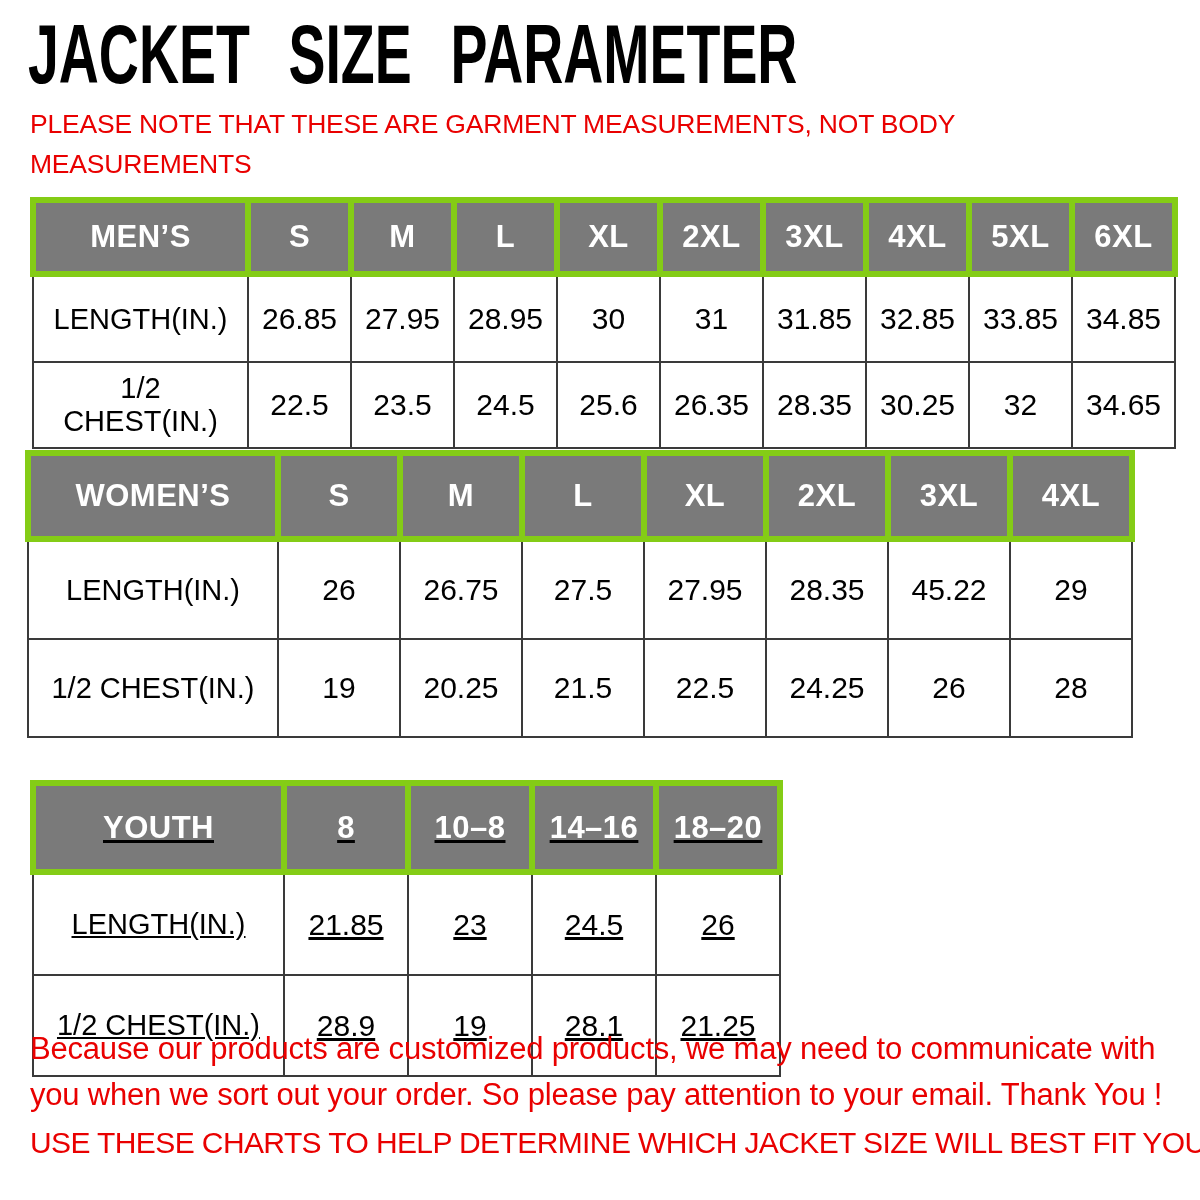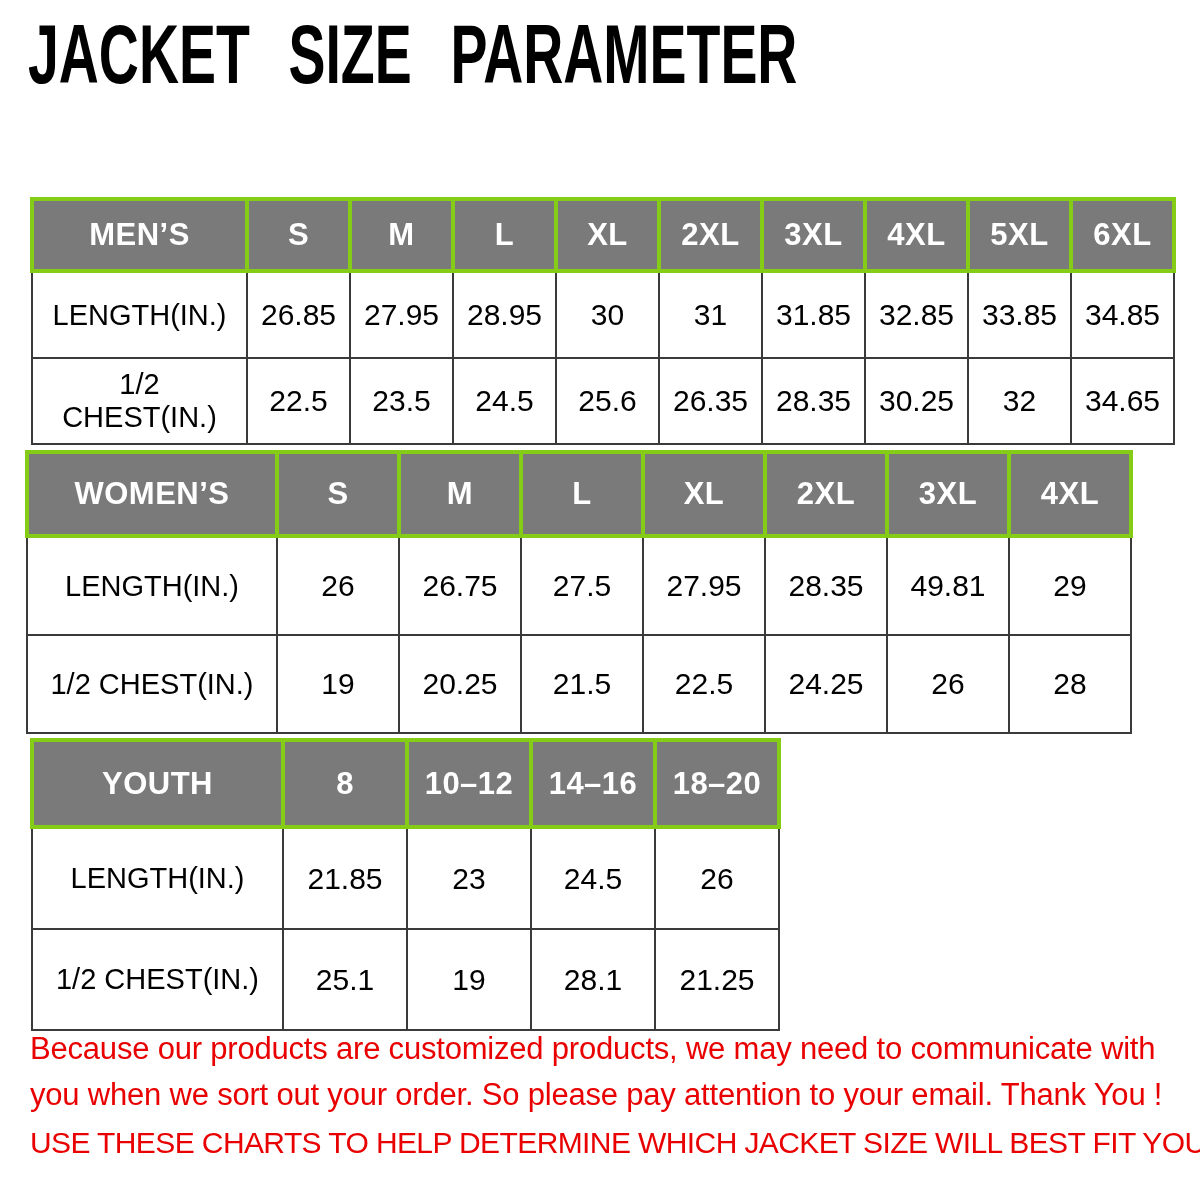--- a/index.html
+++ b/index.html
@@ -26,58 +26,59 @@
     position:absolute;left:30px;top:104px;width:950px;margin:0;
     font-size:26.5px;line-height:1.52;color:var(--red);
     letter-spacing:-0.2px;font-weight:400;
   }
 
   .size-table{
     position:absolute;border-collapse:collapse;table-layout:fixed;background:#fff;
   }
   .size-table th{
     background:var(--header-gray);color:#ffffff;font-weight:bold;
-    border:4px solid #84cc16;text-align:center;padding:0;
+    border:6px solid #84cc16;text-align:center;padding:0;
     font-size:31px;letter-spacing:0.5px;
   }
   .size-table td{
     border:2px solid var(--border);color:var(--ink);
     text-align:center;padding:8px;font-size:30px;
   }
   .size-table td.row-label{font-size:29px;letter-spacing:0;}
 
   .tbl-mens{left:30px;top:197px;width:1142px;}
   .tbl-mens th,.tbl-mens td{height:68px;}
   .tbl-mens col.c-label{width:215px;}
   .tbl-mens col.c-size{width:103px;}
 
   .tbl-womens{left:25px;top:450px;width:1104px;}
   .tbl-womens th,.tbl-womens td{height:80px;}
   .tbl-womens col.c-label{width:250px;}
   .tbl-womens col.c-size{width:122px;}
 
-  .tbl-youth{left:30px;top:738px;width:747px;}
+  .tbl-youth{left:30px;top:780px;width:747px;text-decoration:underline;}
   .tbl-youth th,.tbl-youth td{height:83px;}
   .tbl-youth col.c-label{width:251px;}
   .tbl-youth col.c-size{width:124px;}
 
   .footer-para{
     position:absolute;left:30px;top:1026px;width:1172px;margin:0;
     font-size:31px;line-height:1.48;color:var(--red);letter-spacing:-0.2px;
   }
   .footer-caps{
     position:absolute;left:30px;top:1126px;margin:0;
     font-size:30px;color:var(--red);letter-spacing:-0.6px;white-space:nowrap;
   }
 </style>
 </head>
 <body>
 
 <div class="page">
   <h1 class="main-title">JACKET SIZE PARAMETER</h1>
+  <p class="note">PLEASE NOTE THAT THESE ARE GARMENT MEASUREMENTS, NOT BODY MEASUREMENTS</p>
 
   <div>
       <table class="size-table tbl-mens">
         <colgroup>
           <col class="c-label">
           <col class="c-size">
           <col class="c-size">
           <col class="c-size">
           <col class="c-size">
           <col class="c-size">
@@ -153,21 +154,21 @@
           </tr>
         </thead>
         <tbody>
           <tr>
             <td class="row-label">LENGTH(IN.)</td>
             <td class="value-cell">26</td>
             <td class="value-cell">26.75</td>
             <td class="value-cell">27.5</td>
             <td class="value-cell">27.95</td>
             <td class="value-cell">28.35</td>
-            <td class="value-cell">49.81</td>
+            <td class="value-cell">45.22</td>
             <td class="value-cell">29</td>
           </tr>
           <tr>
             <td class="row-label">1/2 CHEST(IN.)</td>
             <td class="value-cell">19</td>
             <td class="value-cell">20.25</td>
             <td class="value-cell">21.5</td>
             <td class="value-cell">22.5</td>
             <td class="value-cell">24.25</td>
             <td class="value-cell">26</td>
@@ -182,36 +183,36 @@
           <col class="c-label">
           <col class="c-size">
           <col class="c-size">
           <col class="c-size">
           <col class="c-size">
         </colgroup>
         <thead>
           <tr>
             <th>YOUTH</th>
             <th>8</th>
-            <th>10–12</th>
+            <th>10–8</th>
             <th>14–16</th>
             <th>18–20</th>
           </tr>
         </thead>
         <tbody>
           <tr>
             <td class="row-label">LENGTH(IN.)</td>
             <td class="value-cell">21.85</td>
             <td class="value-cell">23</td>
             <td class="value-cell">24.5</td>
             <td class="value-cell">26</td>
           </tr>
           <tr>
             <td class="row-label">1/2 CHEST(IN.)</td>
-            <td class="value-cell">25.1</td>
+            <td class="value-cell">28.9</td>
             <td class="value-cell">19</td>
             <td class="value-cell">28.1</td>
             <td class="value-cell">21.25</td>
           </tr>
         </tbody>
       </table>
     </div>
 
   <p class="footer-para">Because our products are customized products, we may need to communicate with you when we sort out your order. So please pay attention to your email. Thank You !</p>
   <p class="footer-caps">USE THESE CHARTS TO HELP DETERMINE WHICH JACKET SIZE WILL BEST FIT YOU.</p>

